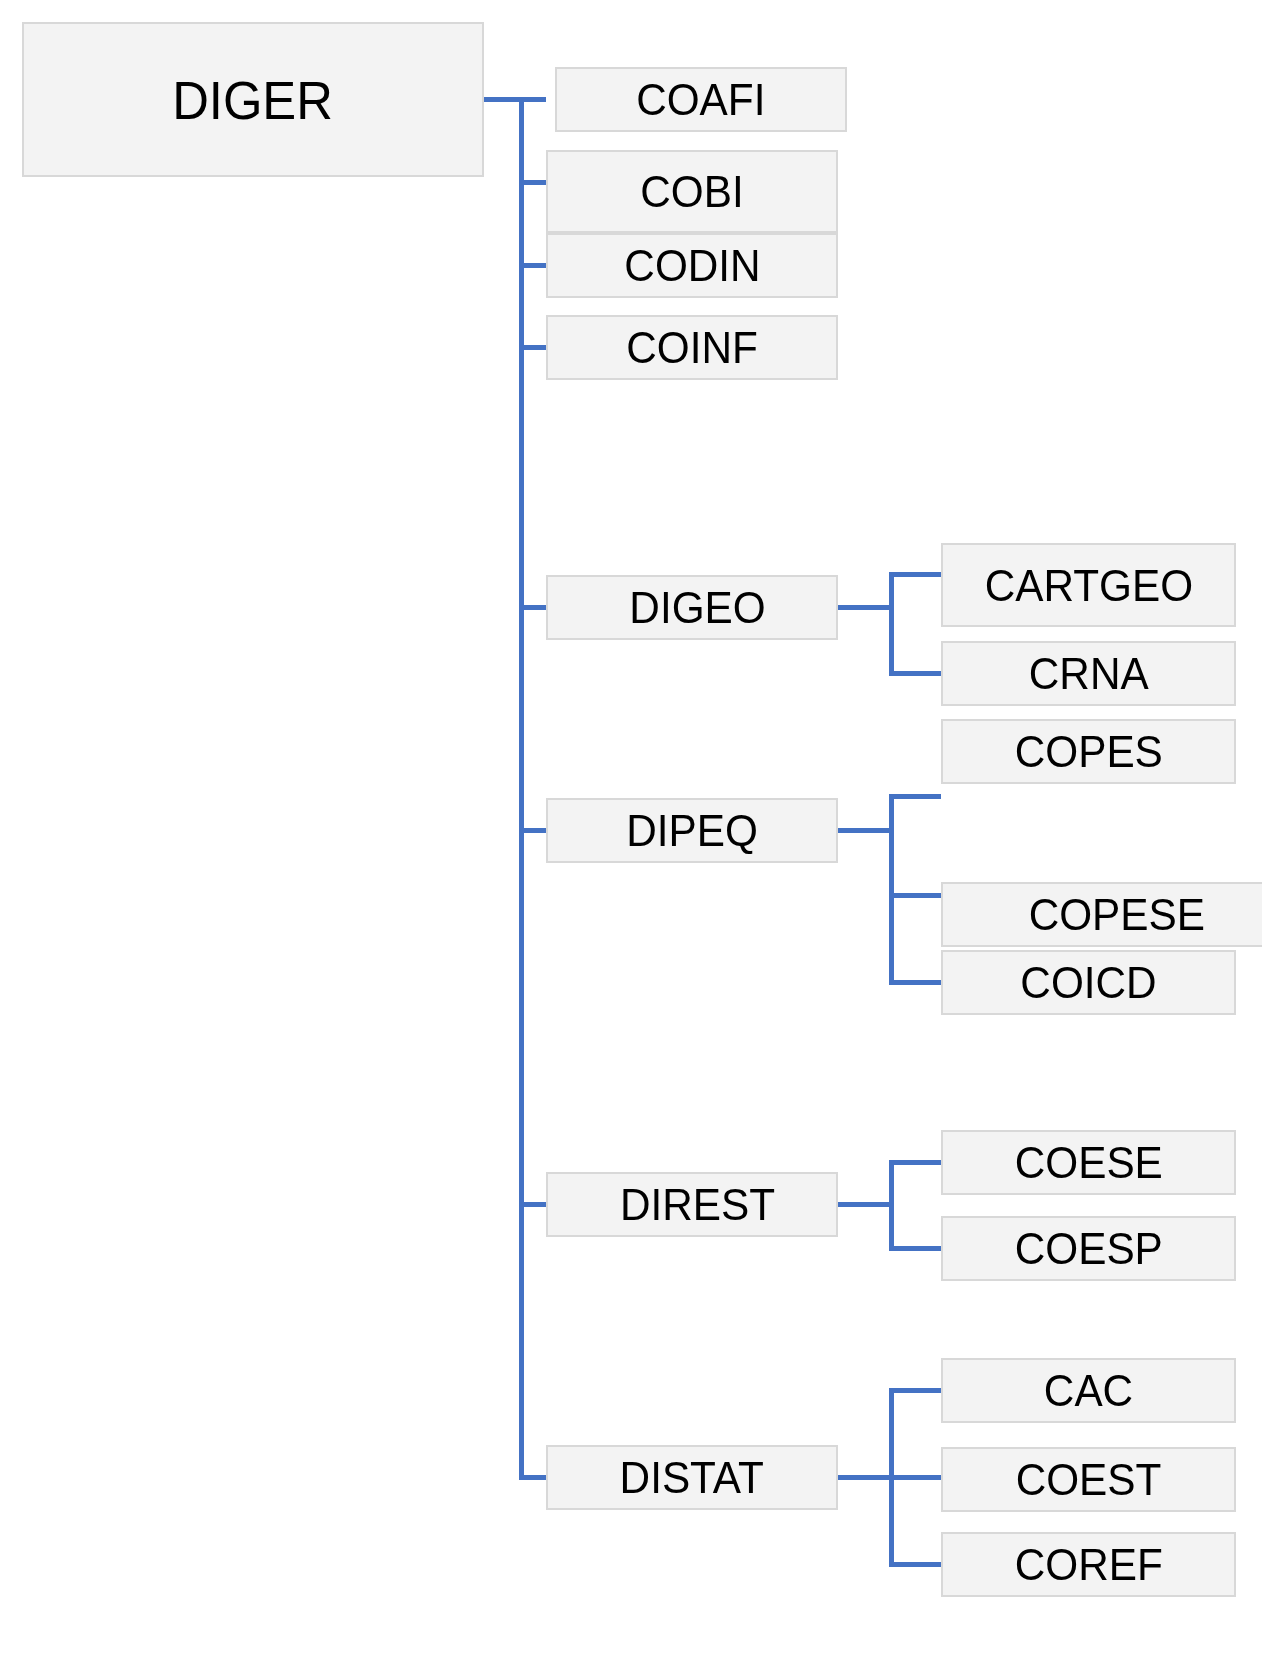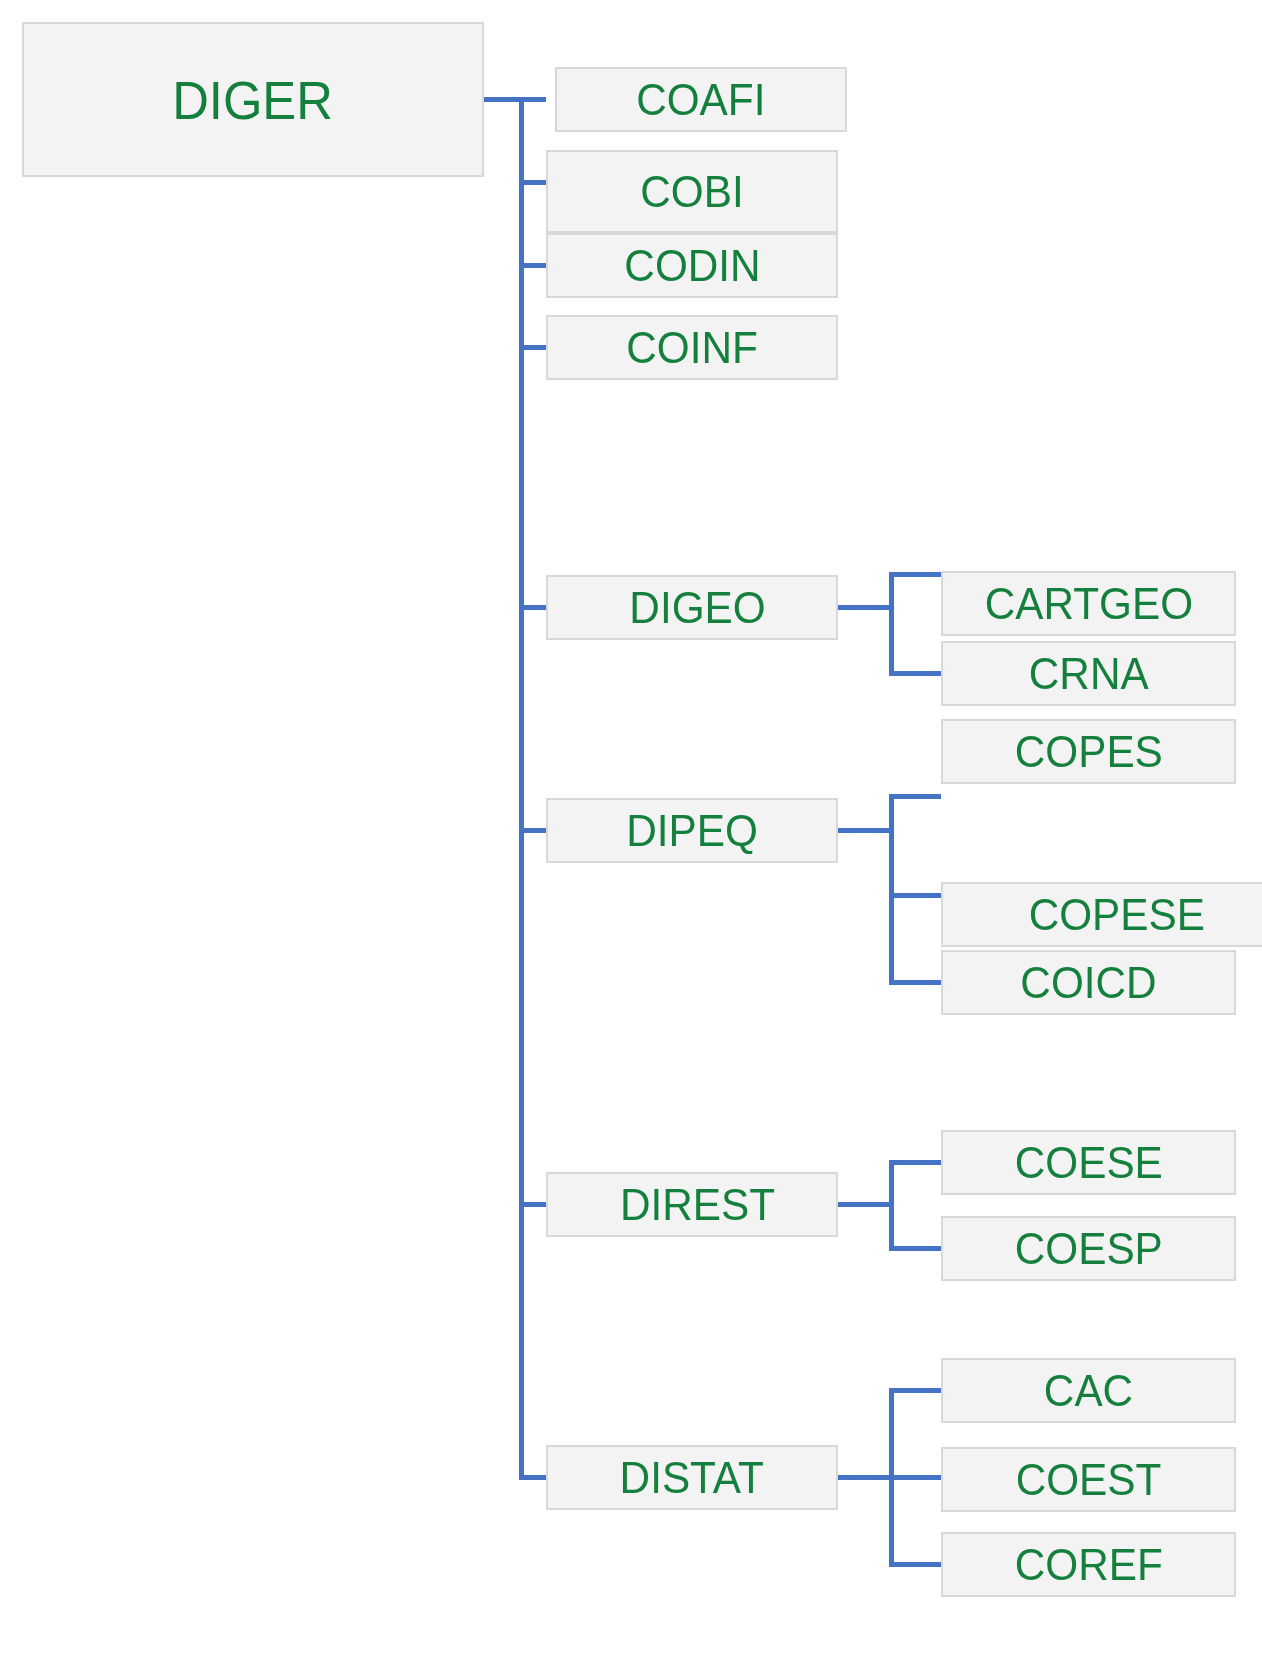--- a/index.html
+++ b/index.html
@@ -16,21 +16,21 @@
     overflow: hidden;
   }
   .node {
     position: absolute;
     background: #f3f3f3;
     border: 2px solid #d8d8d8;
     box-sizing: border-box;
     display: flex;
     align-items: center;
     justify-content: center;
-    color: #15803d;
+    color: #000000;
     font-size: 45px;
     line-height: 1;
     white-space: nowrap;
   }
   .node.root {
     font-size: 54px;
   }
   .node .lbl {
     transform: scaleX(0.94);
   }
@@ -97,21 +97,21 @@
   <div class="node" style="left:546px; top:798px; width:292px; height:65px;">
     <span class="lbl">DIPEQ</span>
   </div>
   <div class="node" style="left:546px; top:1172px; width:292px; height:65px;padding-left:12px;">
     <span class="lbl">DIREST</span>
   </div>
   <div class="node" style="left:546px; top:1445px; width:292px; height:65px;">
     <span class="lbl">DISTAT</span>
   </div>
 
-  <div class="node" style="left:941px; top:571px; width:295px; height:65px;">
+  <div class="node" style="left:941px; top:543px; width:295px; height:84px;">
     <span class="lbl">CARTGEO</span>
   </div>
   <div class="node" style="left:941px; top:641px; width:295px; height:65px;">
     <span class="lbl">CRNA</span>
   </div>
   <div class="node" style="left:941px; top:719px; width:295px; height:65px;">
     <span class="lbl">COPES</span>
   </div>
   <div class="node" style="left:941px; top:863px; width:352px; height:65px;margin-top:19px;">
     <span class="lbl">COPESE</span>

